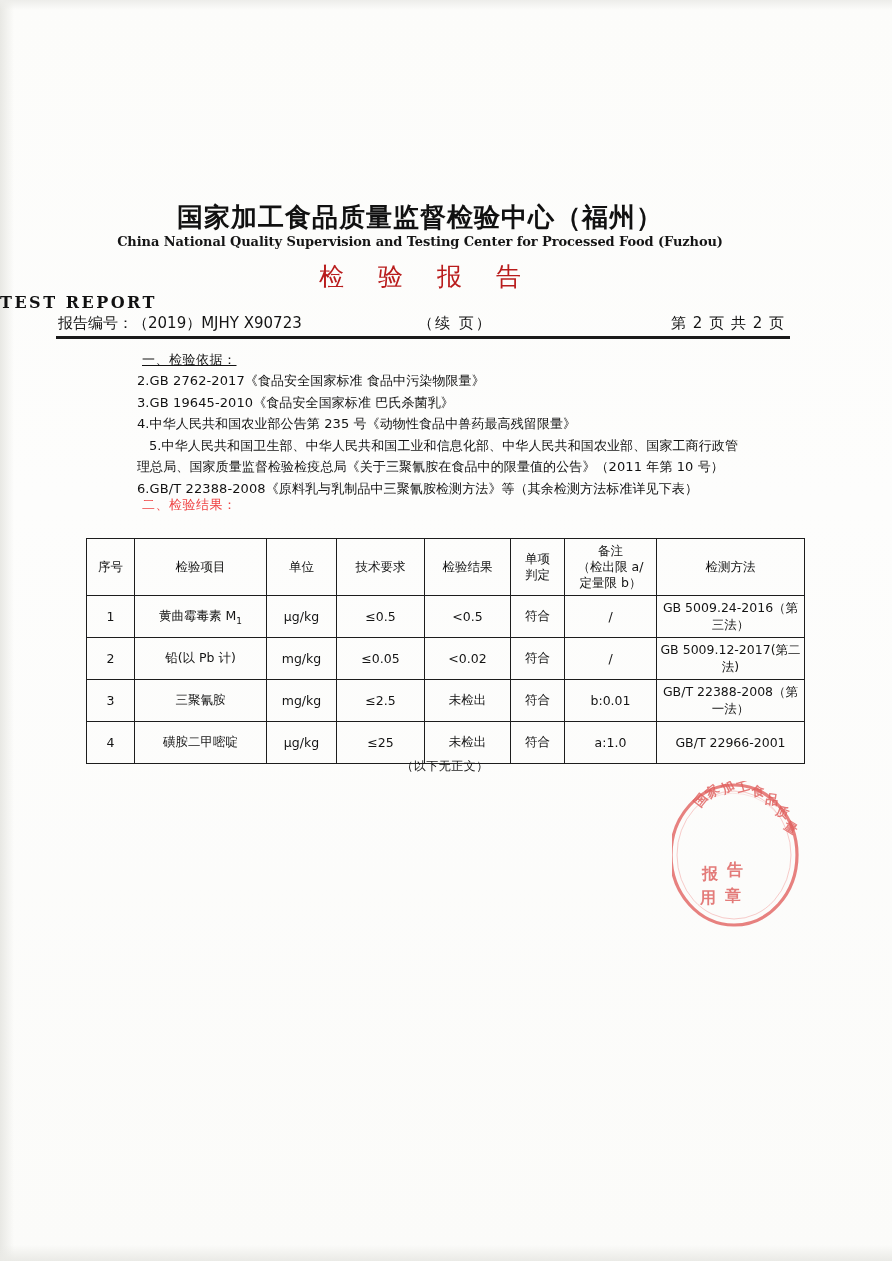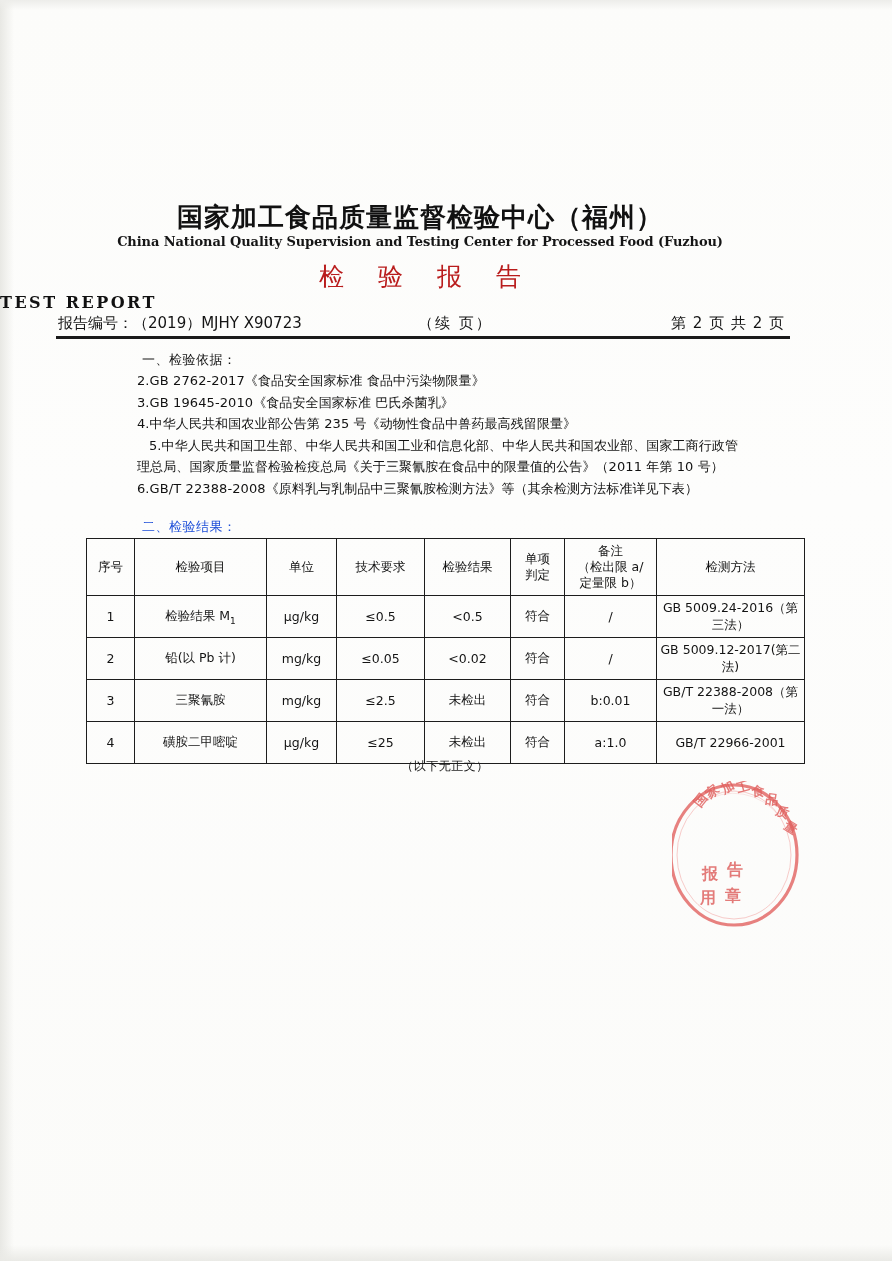--- a/index.html
+++ b/index.html
@@ -138,43 +138,44 @@
   }
 
   
   .sec1-title {
     position: absolute;
     left: 142px;
     top: 303px;
     font-size: 13px;
     color: #121212;
     letter-spacing: 0.5px;
+    text-decoration: underline;
   }
   .criteria {
     position: absolute;
     left: 137px;
     right: 92px;
     top: 322px;
     font-size: 13px;
     line-height: 21.5px;
     color: #121212;
   }
   .criteria .ln {
     white-space: normal;
     letter-spacing: 0.1px;
   }
   .criteria .ln.indent {
     text-indent: 12px;
   }
   .sec2-title {
     position: absolute;
     left: 142px;
-    top: 470px;
+    top: 448px;
     font-size: 13px;
-    color: #1d4ed8;
+    color: #ef4444;
     letter-spacing: 0.5px;
   }
 
   
   .tbl-wrap {
     position: absolute;
     left: 86px;
     top: 490px;
     width: 718px;
   }
@@ -292,21 +293,21 @@
               <span>备注</span><br>
               <span>（检出限 a/</span><br>
               <span>定量限 b）</span>
             </th>
             <th>检测方法</th>
           </tr>
         </thead>
         <tbody>
           <tr>
             <td>1</td>
-            <td class="lcell"><span>检验结果 M</span><span class="sub">1</span></td>
+            <td class="lcell"><span>黄曲霉毒素 M</span><span class="sub">1</span></td>
             <td>μg/kg</td>
             <td>≤0.5</td>
             <td>&lt;0.5</td>
             <td>符合</td>
             <td>/</td>
             <td class="lcell">GB 5009.24-2016（第三法）</td>
           </tr>
           <tr>
             <td>2</td>
             <td class="lcell"><span>铅(以 Pb 计)</span><span class="sub"></span></td>

